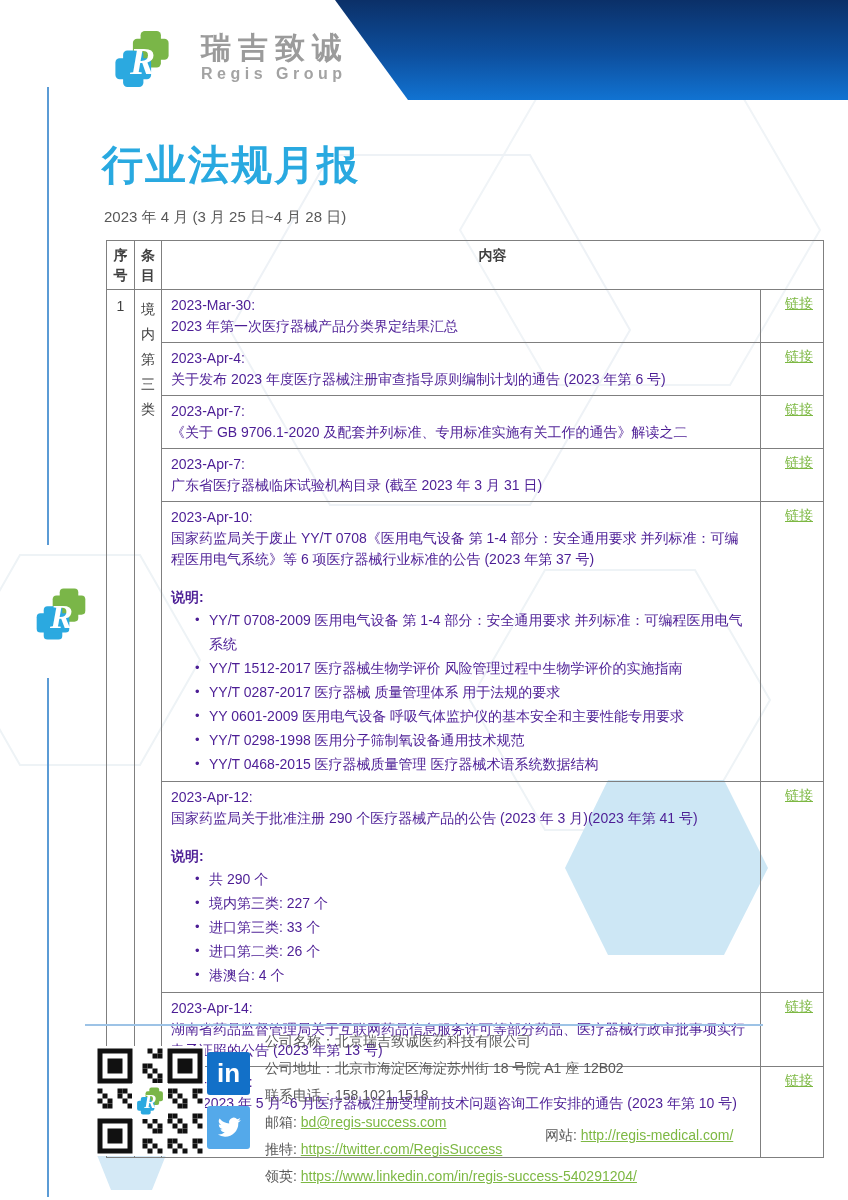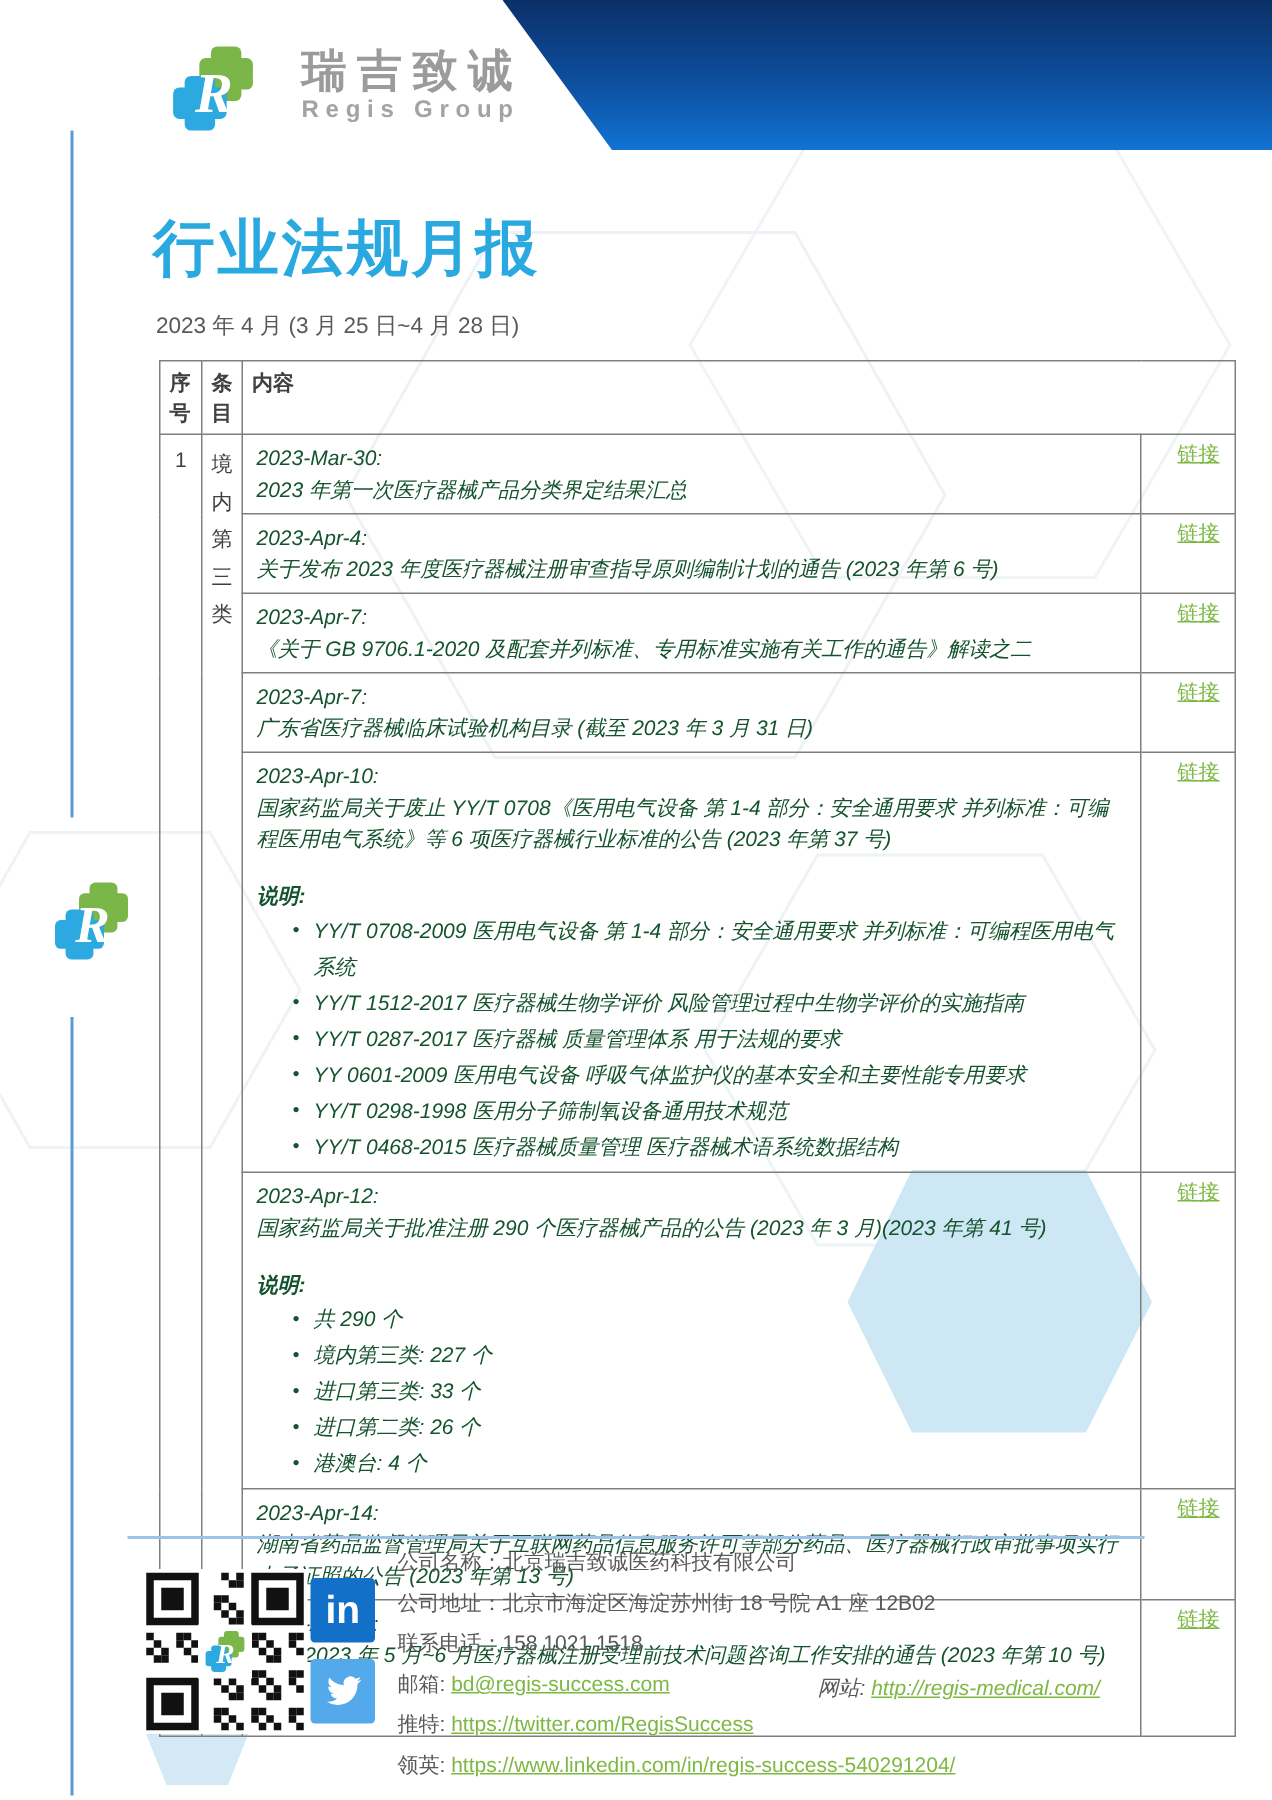--- a/index.html
+++ b/index.html
@@ -24,44 +24,44 @@
   .rail-1{top:87px;height:458px;}
   .rail-2{top:678px;height:519px;}
   .side-mark{position:absolute;left:25px;top:582px;width:72px;height:64px;z-index:2;}
   .watermarks{position:absolute;left:0;top:0;z-index:1;pointer-events:none;}
   
   .page-title{position:absolute;left:102px;top:138px;font-size:41px;font-weight:bold;color:#29a9e0;letter-spacing:2px;z-index:3;}
   .page-period{position:absolute;left:104px;top:208px;font-size:15px;color:#595959;z-index:3;}
   
   .reg-table{position:absolute;left:106px;top:240px;width:717px;border-collapse:collapse;table-layout:fixed;z-index:3;background:transparent;}
   .reg-table td,.reg-table th{border:1px solid #7f7f7f;vertical-align:top;background:transparent;}
-  .reg-table th{font-size:14px;font-weight:bold;color:#404040;text-align:left;padding:4px 6px;line-height:20px;word-break:break-all;}
+  .reg-table th{font-size:14px;font-weight:bold;color:#404040;text-align:center;padding:4px 6px;line-height:20px;word-break:break-all;}
   .th-center{text-align:center;}
   .cell-index{font-size:14px;text-align:center;padding-top:8px;color:#3f3f3f;}
   .cell-category{font-size:14px;text-align:center;padding-top:7px;line-height:25px;word-break:break-all;color:#3f3f3f;}
-  .cell-content{font-size:14px;padding:4px 9px 5px;line-height:21px;color:#14532d;font-style:italic;}
+  .cell-content{font-size:14px;padding:4px 9px 5px;line-height:21px;color:#4c1d95;}
   .cell-link{padding:4px 0 0 24px;}
   .entry-date{line-height:22px;}
   .entry-text{line-height:21px;}
   .entry-note{font-weight:bold;line-height:22px;margin-top:16px;}
   .bullet{display:flex;line-height:24px;}
   .bullet .dot{width:14px;margin-left:24px;flex:none;font-size:13px;}
   .bullet .btext{flex:1;}
   .link{color:#7db843;text-decoration:underline;font-size:14px;cursor:pointer;}
   
   .footer-divider{position:absolute;left:85px;top:1024px;width:678px;height:2px;background:#9dc3e6;z-index:3;}
   .qr{position:absolute;left:95px;top:1046px;width:110px;height:110px;z-index:3;background:#fff;}
   .qr svg{display:block;}
   .qr-logo{position:absolute;left:37px;top:37px;width:36px;height:36px;background:#fff;padding:1px;box-sizing:border-box;}
   .social{position:absolute;left:207px;width:43px;height:43px;border-radius:3px;z-index:3;display:flex;align-items:center;justify-content:center;}
   .social-linkedin{top:1052px;background:#1270c8;color:#fff;font-weight:bold;font-size:26px;font-family:"Liberation Sans",sans-serif;}
   .social-twitter{top:1106px;background:#54a9ea;}
   .footer-info{position:absolute;left:265px;top:1028px;width:530px;font-size:14px;color:#595959;z-index:3;}
   .footer-line{line-height:27px;position:relative;white-space:nowrap;}
-  .footer-line .site{position:absolute;left:280px;top:3px;font-style:italic;}
+  .footer-line .site{position:absolute;left:280px;top:13px;}
   .flink{color:#7db843;text-decoration:underline;cursor:pointer;}
 </style>
 </head>
 <body>
 
 <svg class="watermarks" width="848" height="1200">
   <polygon points="460,230 550,75 730,75 820,230 730,385 550,385" fill="none" stroke="#f0f4f7" stroke-width="2"></polygon>
   <polygon points="230,330 330,155 530,155 630,330 530,505 330,505" fill="none" stroke="#eef2f6" stroke-width="2"></polygon>
   <polygon points="470,700 545,570 695,570 770,700 695,830 545,830" fill="none" stroke="#eef3f6" stroke-width="2"></polygon>
   <polygon points="-40,660 20,555 140,555 200,660 140,765 20,765" fill="none" stroke="#eef3f6" stroke-width="2"></polygon>

